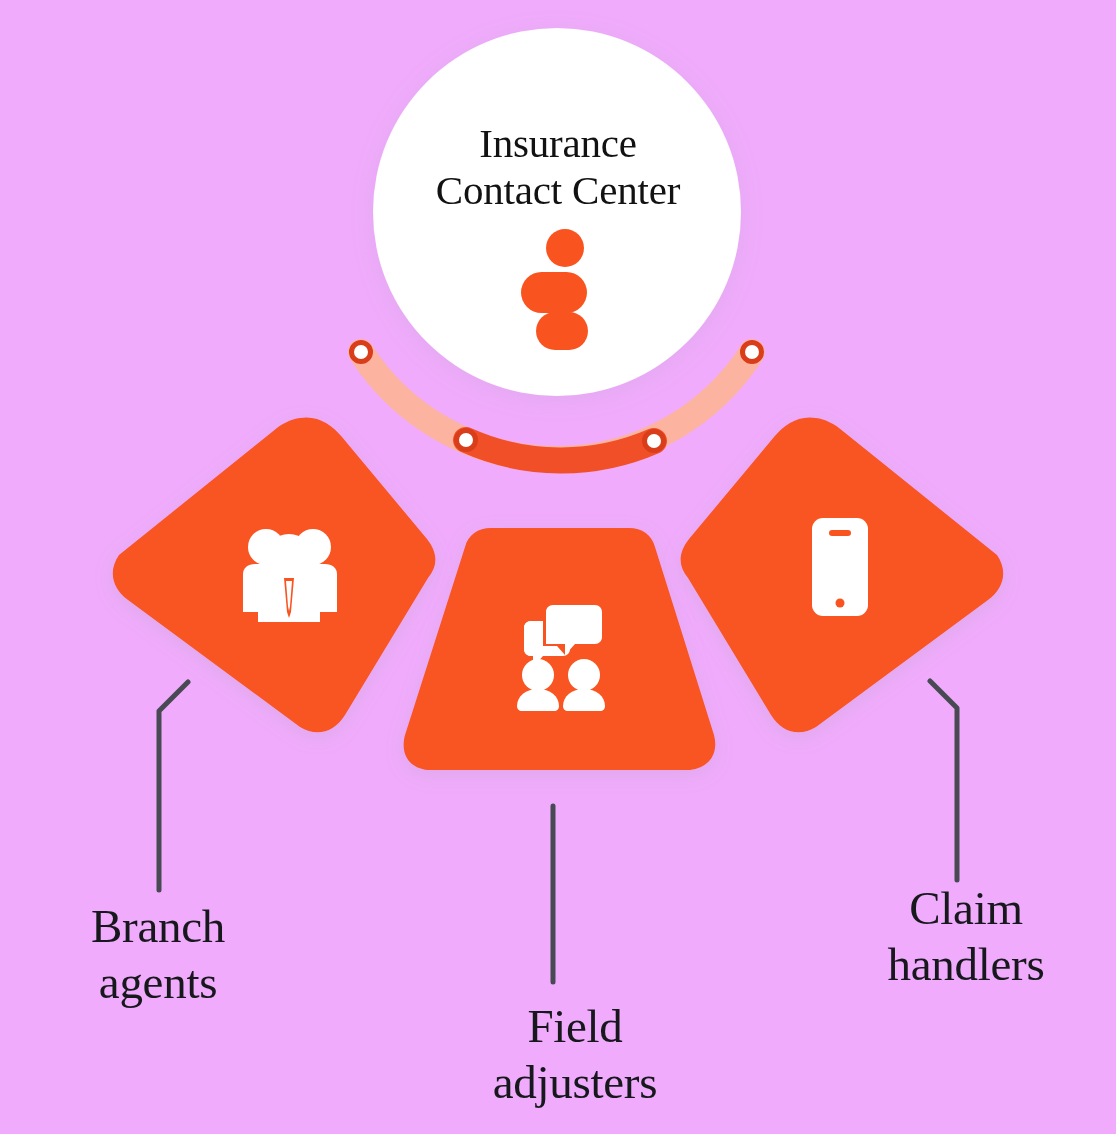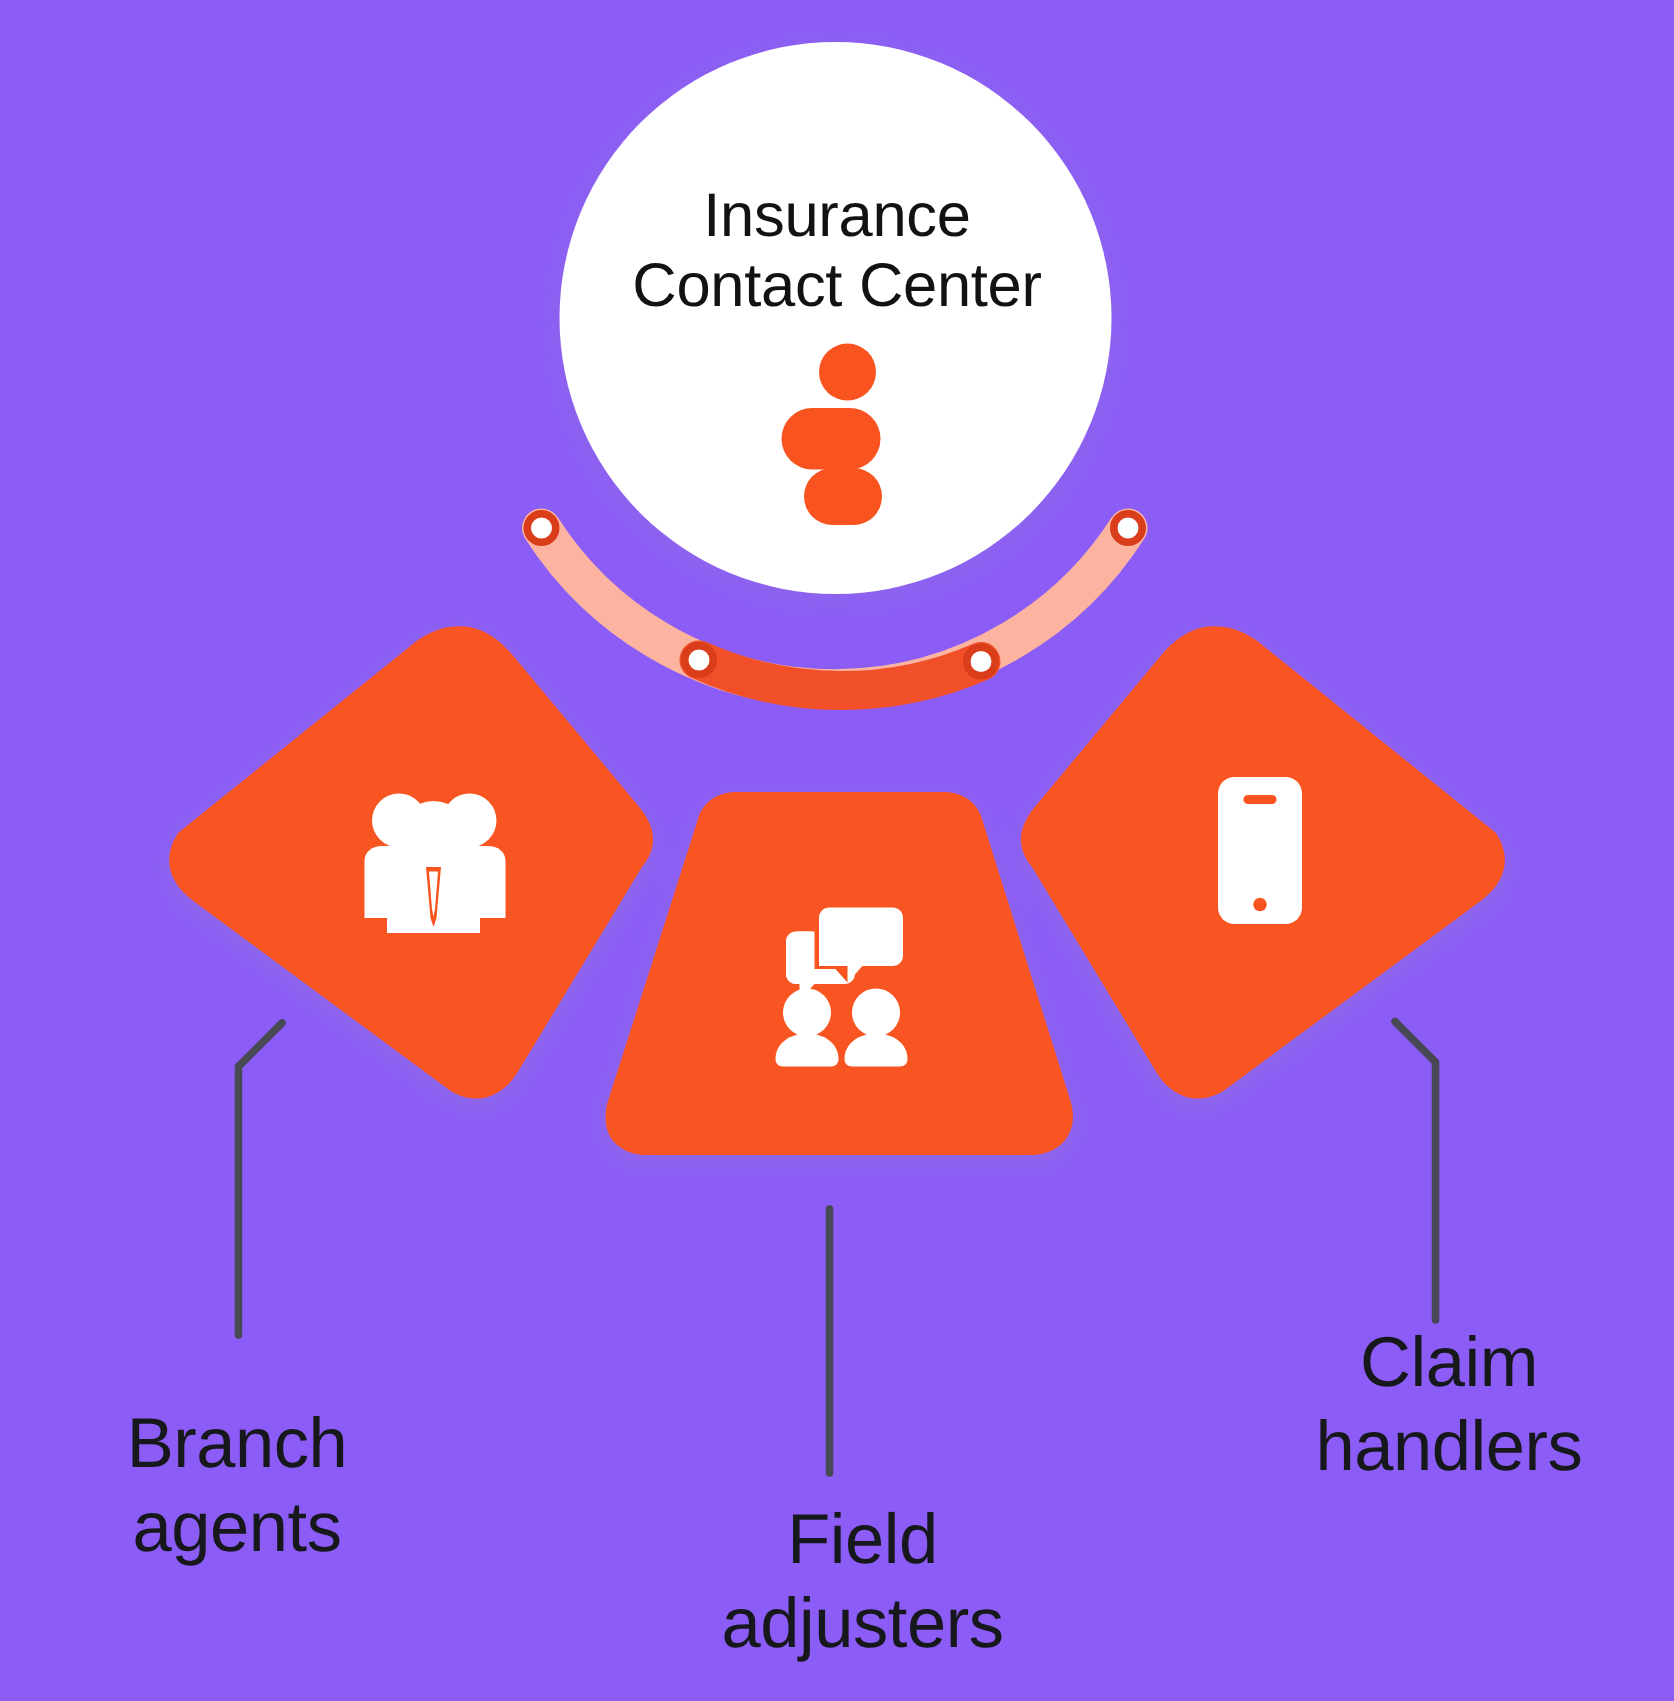--- a/index.html
+++ b/index.html
@@ -8,22 +8,23 @@
     background: #ffffff;
   }
   body {
     font-family: "Liberation Sans", sans-serif;
     -webkit-font-smoothing: antialiased;
   }
   #stage {
     position: relative;
     width: 1116px;
     height: 1134px;
-    background: #8b5cf6;
+    background: #f0abfc;
     overflow: hidden;
+    font-family: Liberation Serif, serif;
   }
   #diagram-svg {
     position: absolute;
     left: 0;
     top: 0;
     width: 1116px;
     height: 1134px;
   }
   .hub-label {
     position: absolute;
@@ -39,21 +40,21 @@
   .node-label {
     position: absolute;
     color: #16181c;
     font-size: 47px;
     line-height: 56px;
     font-weight: 400;
     letter-spacing: -0.3px;
     text-align: center;
     white-space: pre-line;
   }
-  #label-branch  { left: 18px;  top: 898px; width: 280px; margin-top: 36px; }
+  #label-branch  { left: 18px;  top: 898px; width: 280px; }
   #label-field   { left: 425px; top: 998px; width: 300px; }
   #label-claim   { left: 836px; top: 880px; width: 260px; text-align: center; }
   #hub-title     { left: 348px; top: 120px; }
 </style>
 </head>
 <body>
 
 <div id="stage">
 
   <svg id="diagram-svg" viewBox="0 0 1116 1134">

